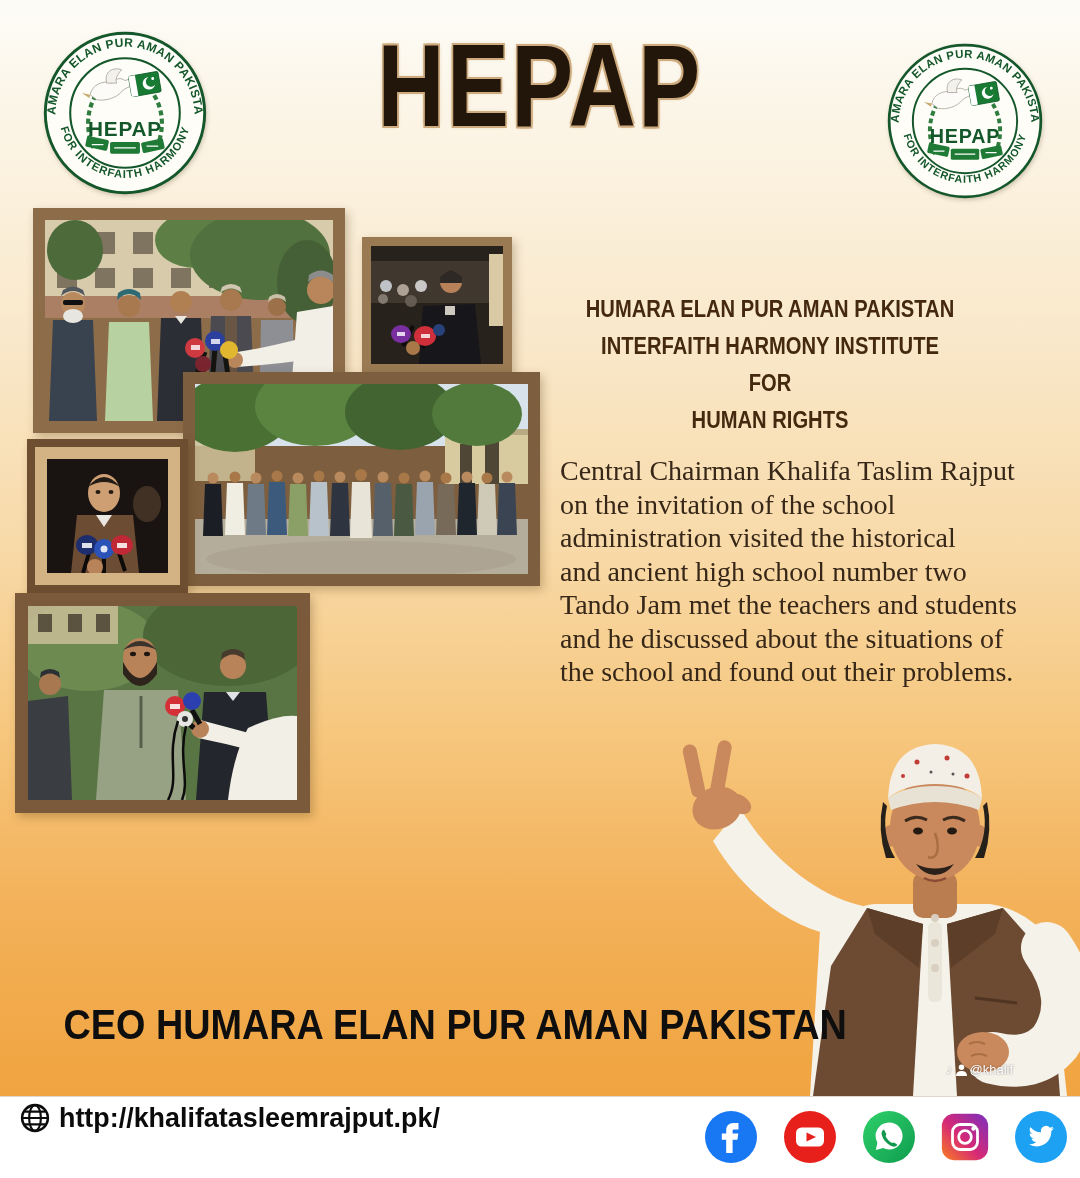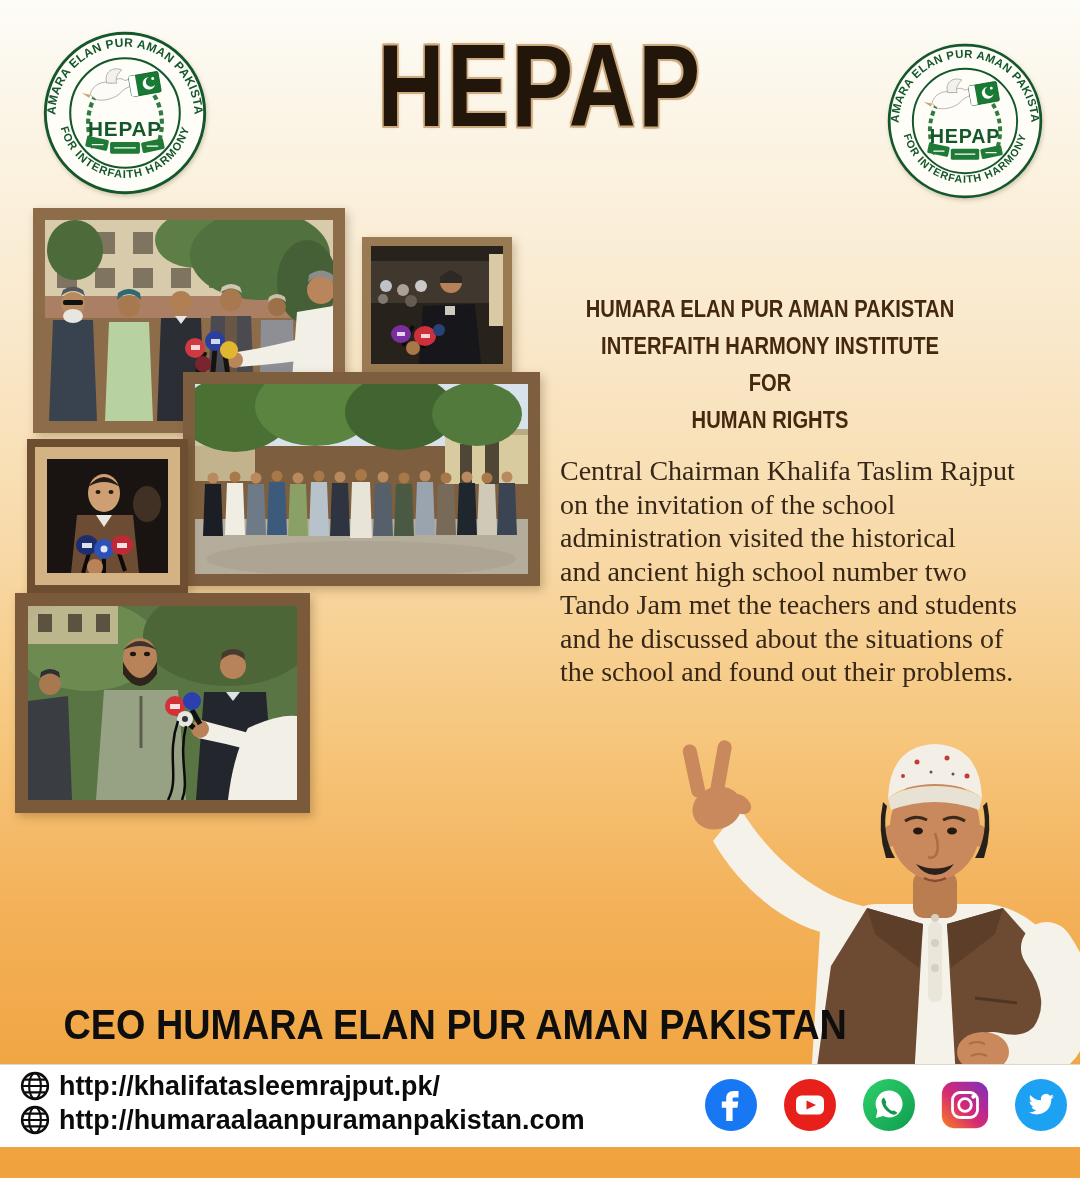--- a/index.html
+++ b/index.html
@@ -34,21 +34,21 @@
   .portrait{left:635px;top:736px;width:445px;height:360px;z-index:3;}
   .portrait svg{display:block;width:100%;height:100%;}
   .watermark{left:946px;top:1062px;z-index:8;color:#fff;font-size:13px;display:flex;align-items:center;gap:3px;
     text-shadow:0 0 2px rgba(0,0,0,.5);}
   
   .ceo{left:20px;top:984px;width:760px;text-align:center;color:#0e0e0e;font-weight:bold;
     font-size:42px;line-height:49px;z-index:6;margin-top:16px;}
   .ceo div span{display:inline-block;transform:scaleX(.9);white-space:nowrap;}
   .ceo .l2 span{word-spacing:16px;}
   
-  .footer{left:0;top:1064px;width:1080px;height:82px;background:#ffffff;border-top:1px solid #ded8cc;z-index:9;}
+  .footer{left:0;top:1096px;width:1080px;height:82px;background:#ffffff;border-top:1px solid #ded8cc;z-index:9;}
   .url-row{position:absolute;left:20px;display:flex;align-items:center;gap:9px;color:#0b0b0b;
     font-weight:bold;font-size:28px;}
   .url-row span{display:inline-block;transform:scaleX(.96);transform-origin:left center;white-space:nowrap;}
   .u1{top:5px;} .u2{top:39px;}
   .social{position:absolute;top:13px;width:54px;height:54px;}
   .social svg{display:block;width:100%;height:100%;}
   .s-fb{left:704px;} .s-yt{left:783px;} .s-wa{left:862px;} .s-ig{left:940px;top:15px;width:50px;height:50px;} .s-tw{left:1014px;}
 </style>
 </head>
 <body>
@@ -440,28 +440,20 @@
 
   <div class="abs footer">
     <div class="url-row u1">
       <svg width="30" height="30" viewBox="0 0 28 28">
         <circle cx="14" cy="14" r="12" fill="none" stroke="#0c0c0c" stroke-width="2.4"></circle>
         <ellipse cx="14" cy="14" rx="5.5" ry="12" fill="none" stroke="#0c0c0c" stroke-width="2"></ellipse>
         <path d="M2.5 14h23M4.5 8h19M4.5 20h19" stroke="#0c0c0c" stroke-width="2" fill="none"></path>
       </svg>
       <span>http://khalifatasleemrajput.pk/</span>
     </div>
-    <div class="url-row u2">
-      <svg width="30" height="30" viewBox="0 0 28 28">
-        <circle cx="14" cy="14" r="12" fill="none" stroke="#0c0c0c" stroke-width="2.4"></circle>
-        <ellipse cx="14" cy="14" rx="5.5" ry="12" fill="none" stroke="#0c0c0c" stroke-width="2"></ellipse>
-        <path d="M2.5 14h23M4.5 8h19M4.5 20h19" stroke="#0c0c0c" stroke-width="2" fill="none"></path>
-      </svg>
-      <span>http://humaraalaanpuramanpakistan.com</span>
-    </div>
 
     <div class="social s-fb">
       <svg viewBox="0 0 54 54">
           <circle cx="27" cy="27" r="26" fill="#1877f2"></circle>
           <path fill="#fff" d="M30 19.5h4.5V13h-5.3c-4.3 0-7 2.9-7 7.2v3.3h-4.4v6.2h4.4V43h6.4V29.7h4.8l.9-6.2h-5.7v-2.6c0-.9.5-1.4 1.4-1.4z"></path>
         </svg>
     </div>
     <div class="social s-yt">
       <svg viewBox="0 0 54 54">
           <circle cx="27" cy="27" r="26" fill="#e8201c"></circle>

